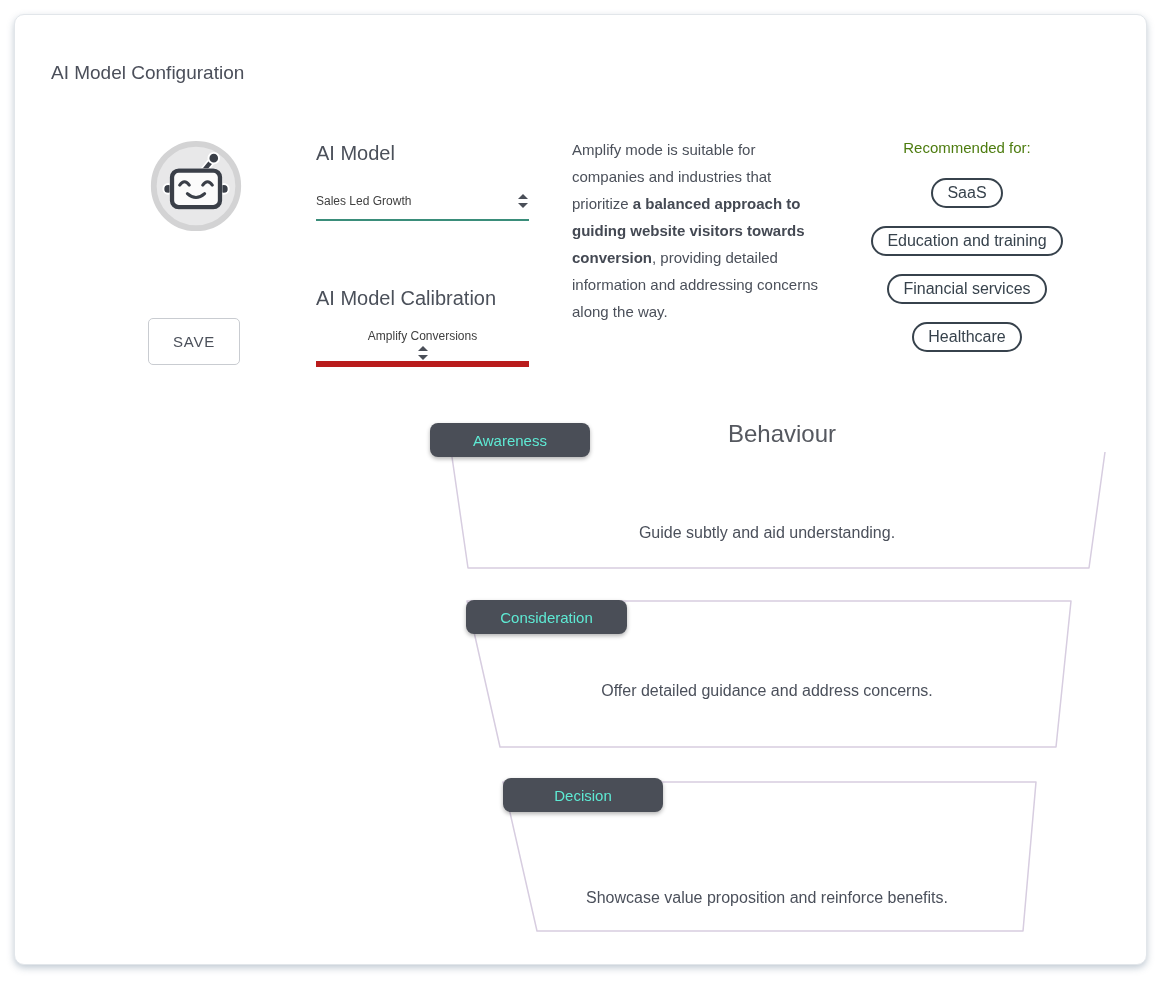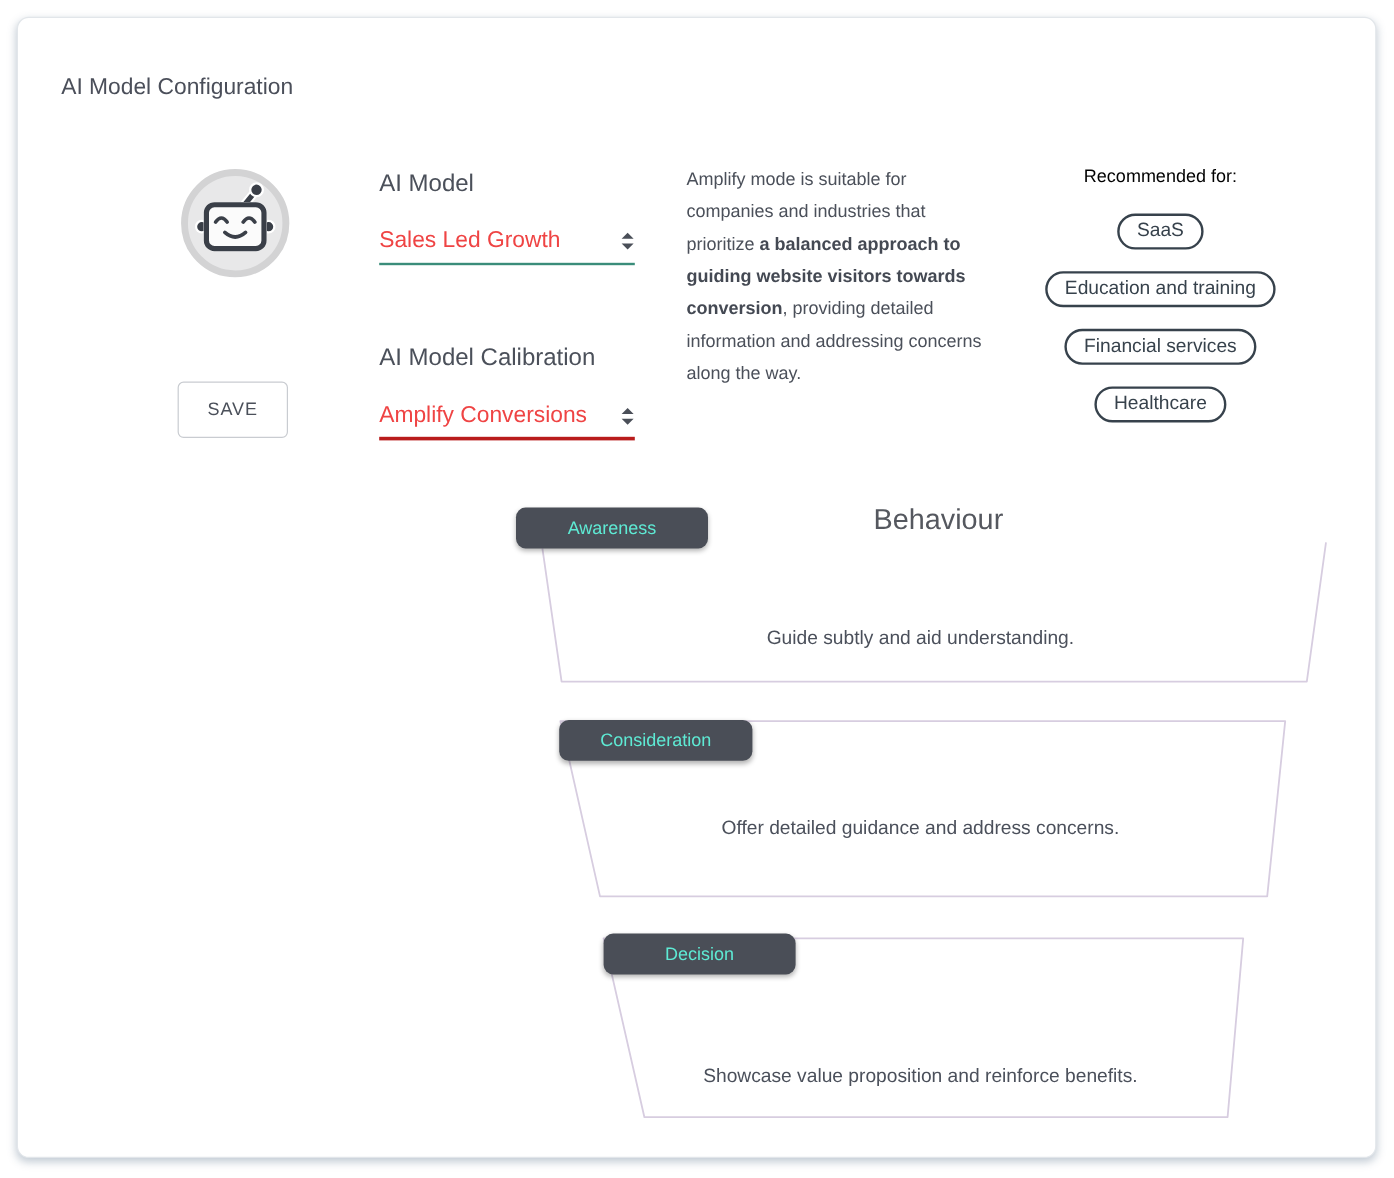--- a/index.html
+++ b/index.html
@@ -59,24 +59,24 @@
     position: absolute;
     left: 301px;
     width: 213px;
     height: 38px;
     display: flex;
     align-items: center;
     justify-content: space-between;
     cursor: pointer;
   }
   .select-model { top: 168px; border-bottom: 2px solid #3a8d7a; }
-  .select-calibration { top: 314px; border-bottom: 3px solid #b91c1c; }
+  .select-calibration { top: 314px; border-bottom: 6px solid #b91c1c; flex-direction: column; }
   .select-value {
-    font-size: 19px;
-    color: #ef4444;
+    font-size: 12px;
+    color: #404040;
   }
   .sort-icon { width: 12px; height: 16px; flex: 0 0 auto; }
   
   .description {
     position: absolute;
     left: 557px; top: 121px;
     width: 254px;
     font-size: 15px;
     line-height: 27px;
     color: #4b505a;
@@ -86,21 +86,21 @@
   .recommended {
     position: absolute;
     left: 833px; top: 124px;
     width: 238px;
     display: flex;
     flex-direction: column;
     align-items: center;
   }
   .recommended-heading {
     font-size: 15px;
-    color: #000000;
+    color: #4d7c0f;
     margin-bottom: 22px;
   }
   .pill-list {
     display: flex;
     flex-direction: column;
     align-items: center;
     gap: 18px;
   }
   .pill {
     display: inline-block;

